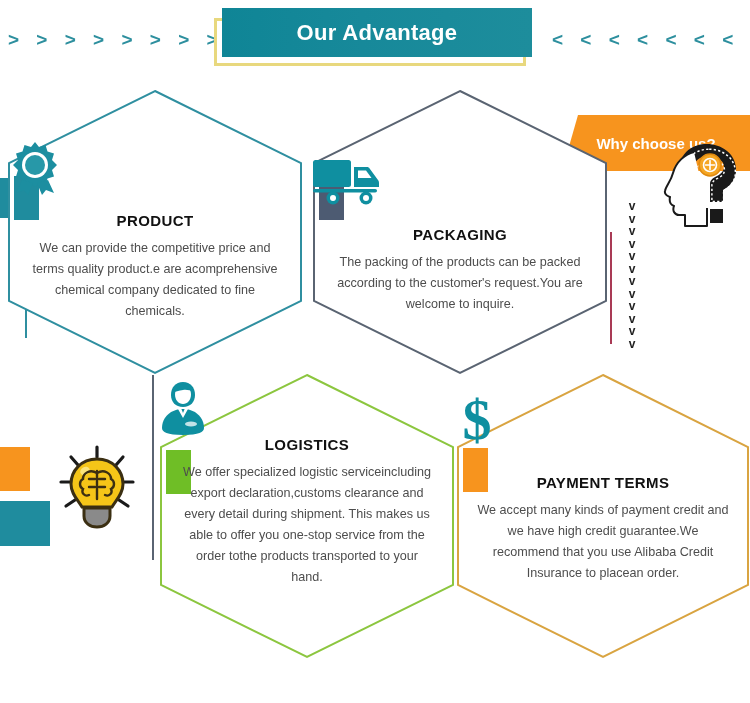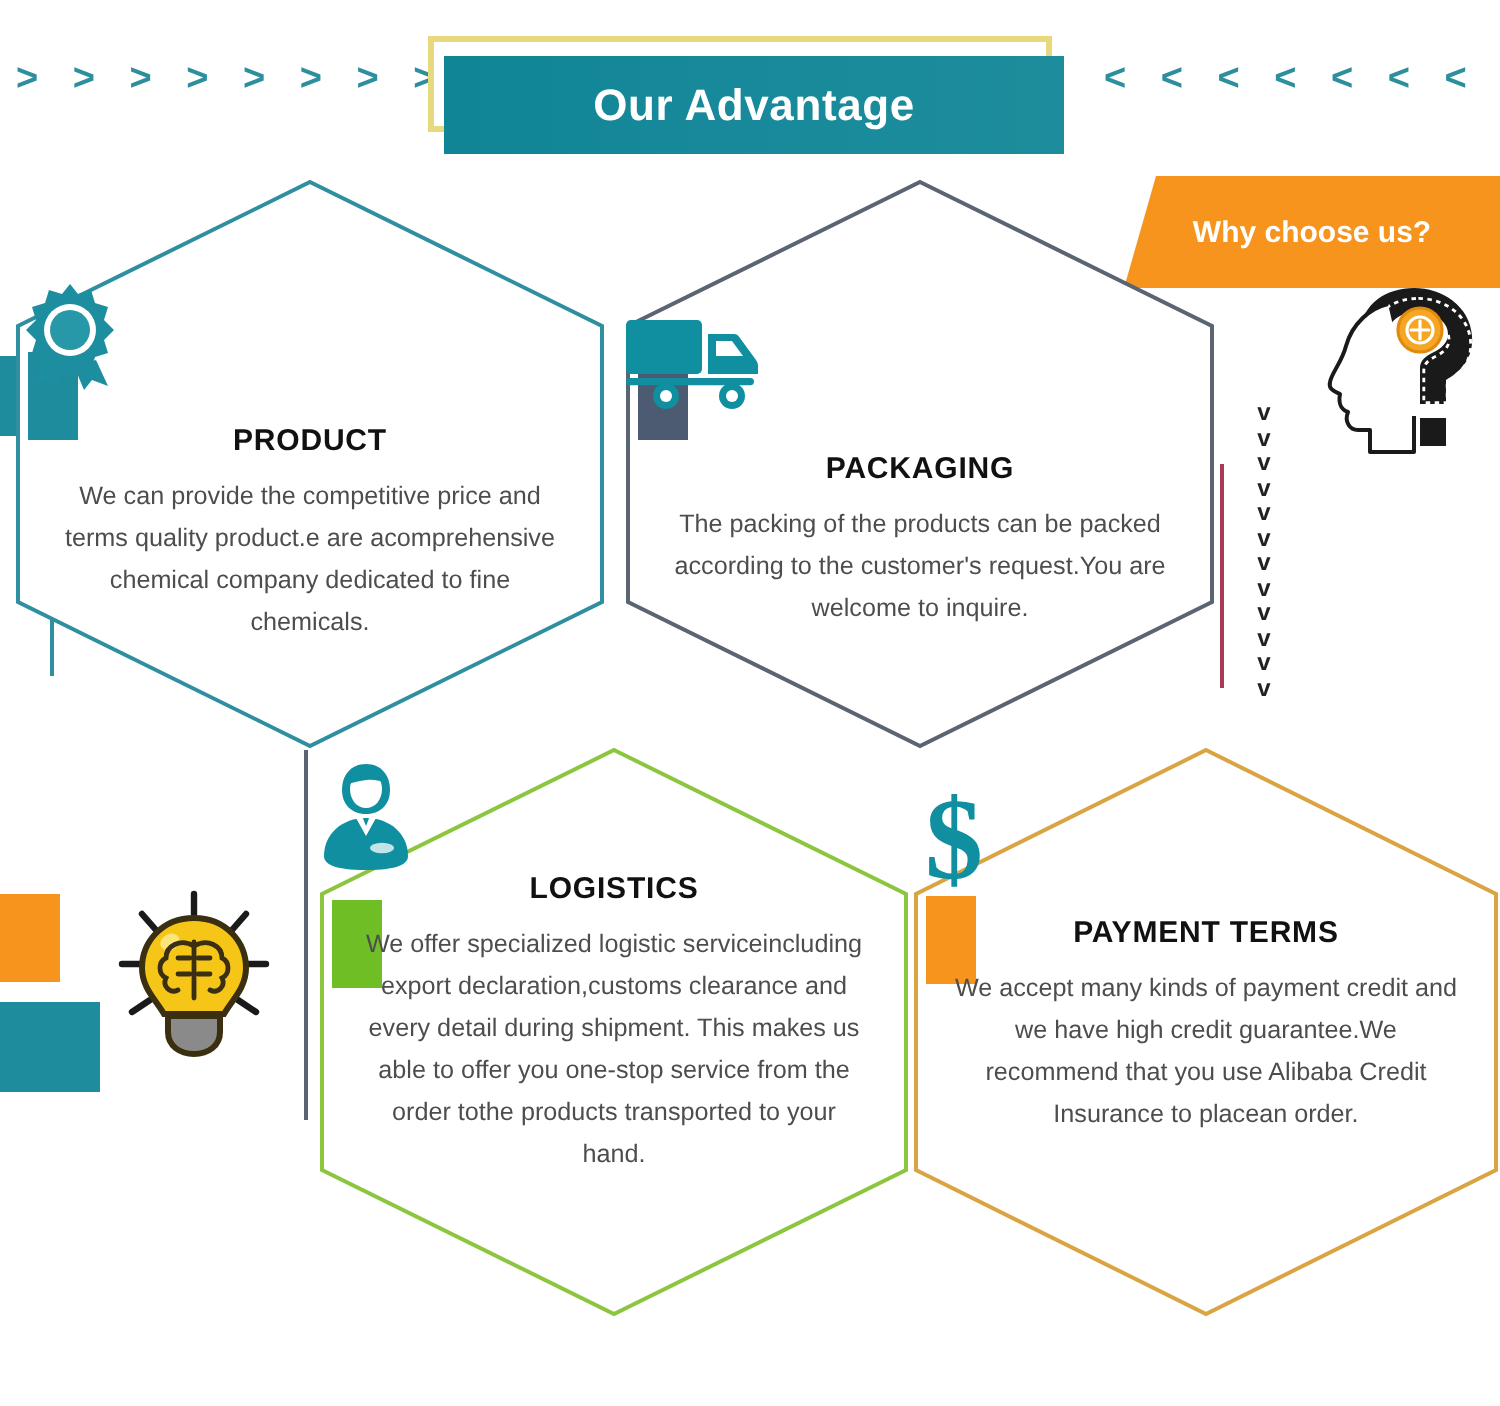--- a/index.html
+++ b/index.html
@@ -47,34 +47,33 @@
   .banner-box {
     position: absolute;
     left: 222px;
     top: 8px;
     width: 310px;
     height: 49px;
     background: linear-gradient(90deg, #0f8596 0%, #17899a 45%, #1d8d9c 100%);
     display: flex;
     align-items: center;
     justify-content: center;
-    margin-top: 20px;
   }
   .banner-title {
     color: #ffffff;
     font-size: 22px;
     font-weight: 700;
     letter-spacing: .3px;
   }
 
   
   .why-banner {
     position: absolute;
     left: 562px;
-    top: 88px;
+    top: 115px;
     width: 188px;
     height: 56px;
     background: #f7941e;
     clip-path: polygon(16px 0, 100% 0, 100% 100%, 0 100%);
     display: flex;
     align-items: center;
     justify-content: center;
   }
   .why-banner span {
     color: #ffffff;
@@ -298,19 +297,19 @@
   <div class="hex" style="left:455px; top:372px; width:296px; height:288px;">
     <svg width="296" height="288" viewBox="0 0 296 288">
       <polygon points="148,3 293,75 293,213 148,285 3,213 3,75" fill="#ffffff" stroke="#d9a441" stroke-width="2"></polygon>
     </svg>
     <div class="tab" style="left:8px; top:76px; background:#f7941e;"></div>
     <div class="icon-wrap" style="position:absolute;left:0;right:0;top:20px;height:56px;">
       <svg width="44" height="56" viewBox="0 0 44 56">
         <text x="22" y="47" text-anchor="middle" font-family="'Liberation Serif', serif" font-size="58" font-weight="700" fill="#0f8fa0">$</text>
       </svg>
     </div>
-    <div class="hex-content" style="top:82px;">
+    <div class="hex-content" style="top:98px;">
       <div class="hex-title">PAYMENT TERMS</div>
       <div class="hex-body">We accept many kinds of payment credit and we have high credit guarantee.We recommend that you use Alibaba Credit Insurance to placean order.</div>
     </div>
   </div>
 
 </div>
 
 </body></html>

